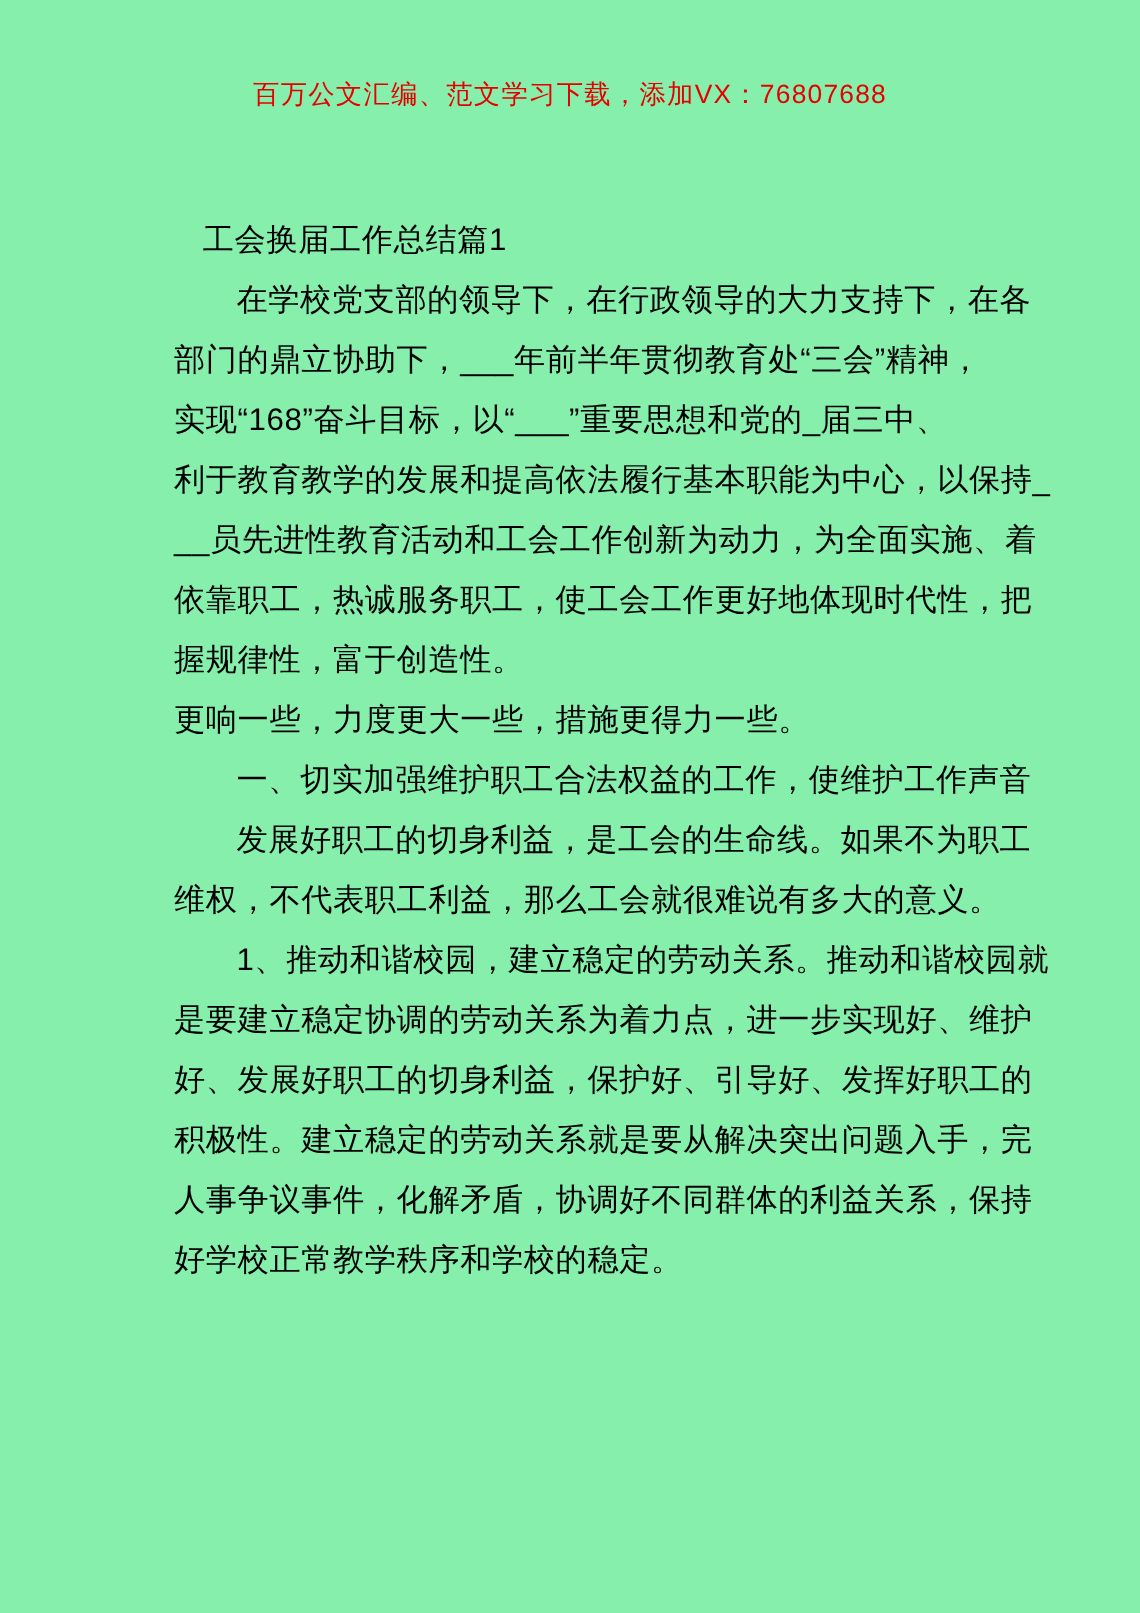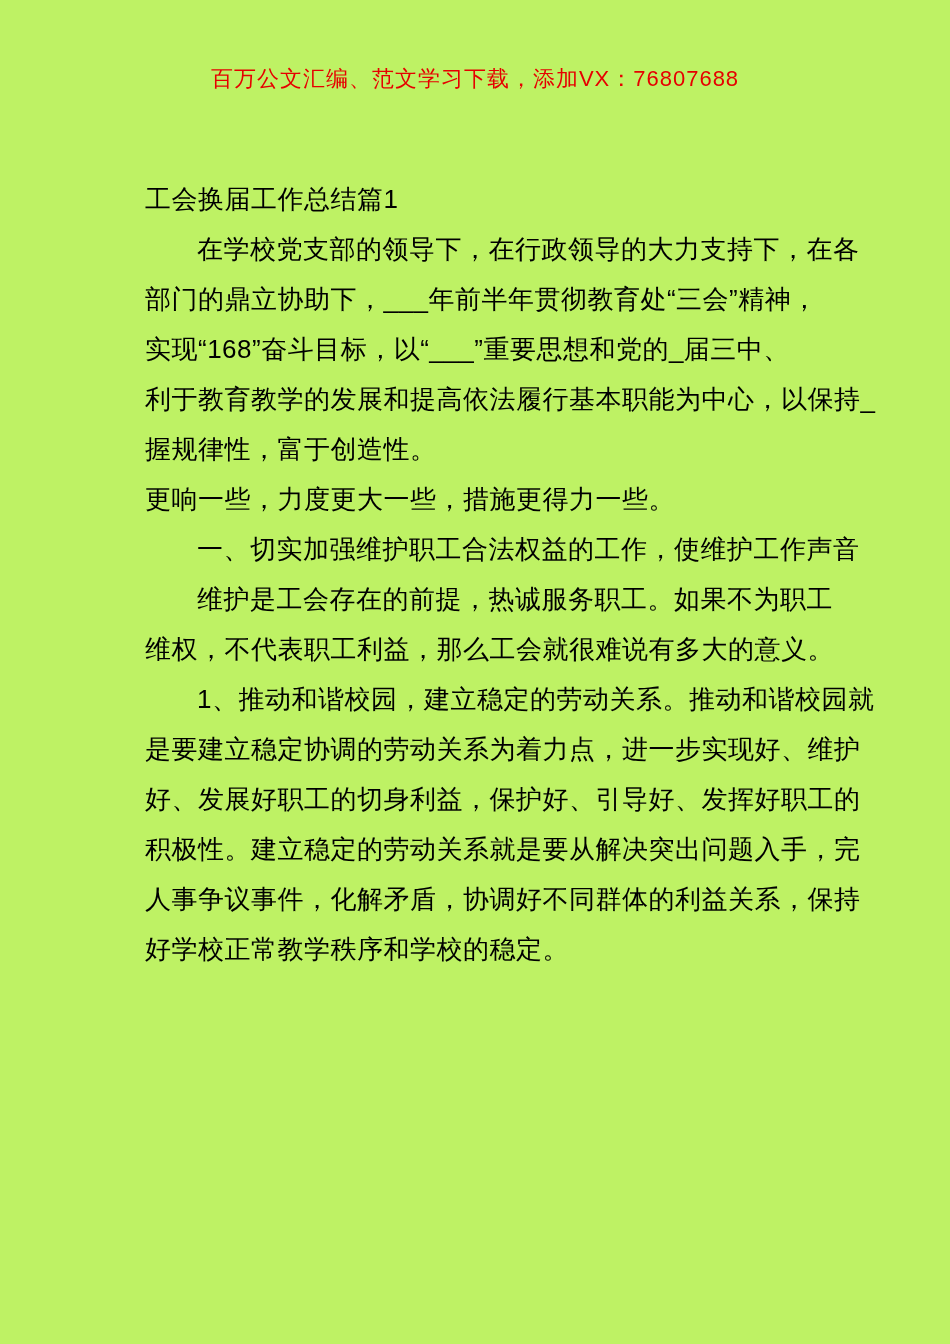--- a/index.html
+++ b/index.html
@@ -8,21 +8,21 @@
     width: 950px;
     height: 1344px;
     position: relative;
     font-family: "Liberation Sans", "DejaVu Sans", sans-serif;
     color: #000000;
     overflow: hidden;
   }
   .page {
     position: absolute;
     inset: 0;
-    background: #bef264;
+    background: #86efac;
   }
   .promo-banner {
     position: absolute;
     top: 64px;
     left: 0;
     width: 100%;
     text-align: center;
     font-size: 22px;
     line-height: 30px;
     letter-spacing: 1px;
@@ -39,43 +39,46 @@
     line-height: 50px;
     height: 50px;
     white-space: nowrap;
     letter-spacing: 0.5px;
   }
   .indent {
     padding-left: 52px;
   }
   .doc-title {
     font-weight: normal;
+    margin-left: 24px;
   }
 </style>
 </head>
 <body>
 
 <div class="page">
 
   <div class="promo-banner" style="color: rgb(230, 0, 0);">百万公文汇编、范文学习下载，添加VX：76807688</div>
 
   <div class="doc-content">
 
     <div class="line doc-title">工会换届工作总结篇1</div>
 
     <div class="line indent">在学校党支部的领导下，在行政领导的大力支持下，在各</div>
     <div class="line">部门的鼎立协助下，___年前半年贯彻教育处“三会”精神，</div>
     <div class="line">实现“168”奋斗目标，以“___”重要思想和党的_届三中、</div>
     <div class="line">利于教育教学的发展和提高依法履行基本职能为中心，以保持_</div>
+    <div class="line">__员先进性教育活动和工会工作创新为动力，为全面实施、着</div>
+    <div class="line">依靠职工，热诚服务职工，使工会工作更好地体现时代性，把</div>
     <div class="line">握规律性，富于创造性。</div>
 
     <div class="line">更响一些，力度更大一些，措施更得力一些。</div>
     <div class="line indent">一、切实加强维护职工合法权益的工作，使维护工作声音</div>
 
-    <div class="line indent">维护是工会存在的前提，热诚服务职工。如果不为职工</div>
+    <div class="line indent">发展好职工的切身利益，是工会的生命线。如果不为职工</div>
     <div class="line">维权，不代表职工利益，那么工会就很难说有多大的意义。</div>
 
     <div class="line indent">1、推动和谐校园，建立稳定的劳动关系。推动和谐校园就</div>
     <div class="line">是要建立稳定协调的劳动关系为着力点，进一步实现好、维护</div>
     <div class="line">好、发展好职工的切身利益，保护好、引导好、发挥好职工的</div>
     <div class="line">积极性。建立稳定的劳动关系就是要从解决突出问题入手，完</div>
     <div class="line">人事争议事件，化解矛盾，协调好不同群体的利益关系，保持</div>
     <div class="line">好学校正常教学秩序和学校的稳定。</div>
 
   </div>

